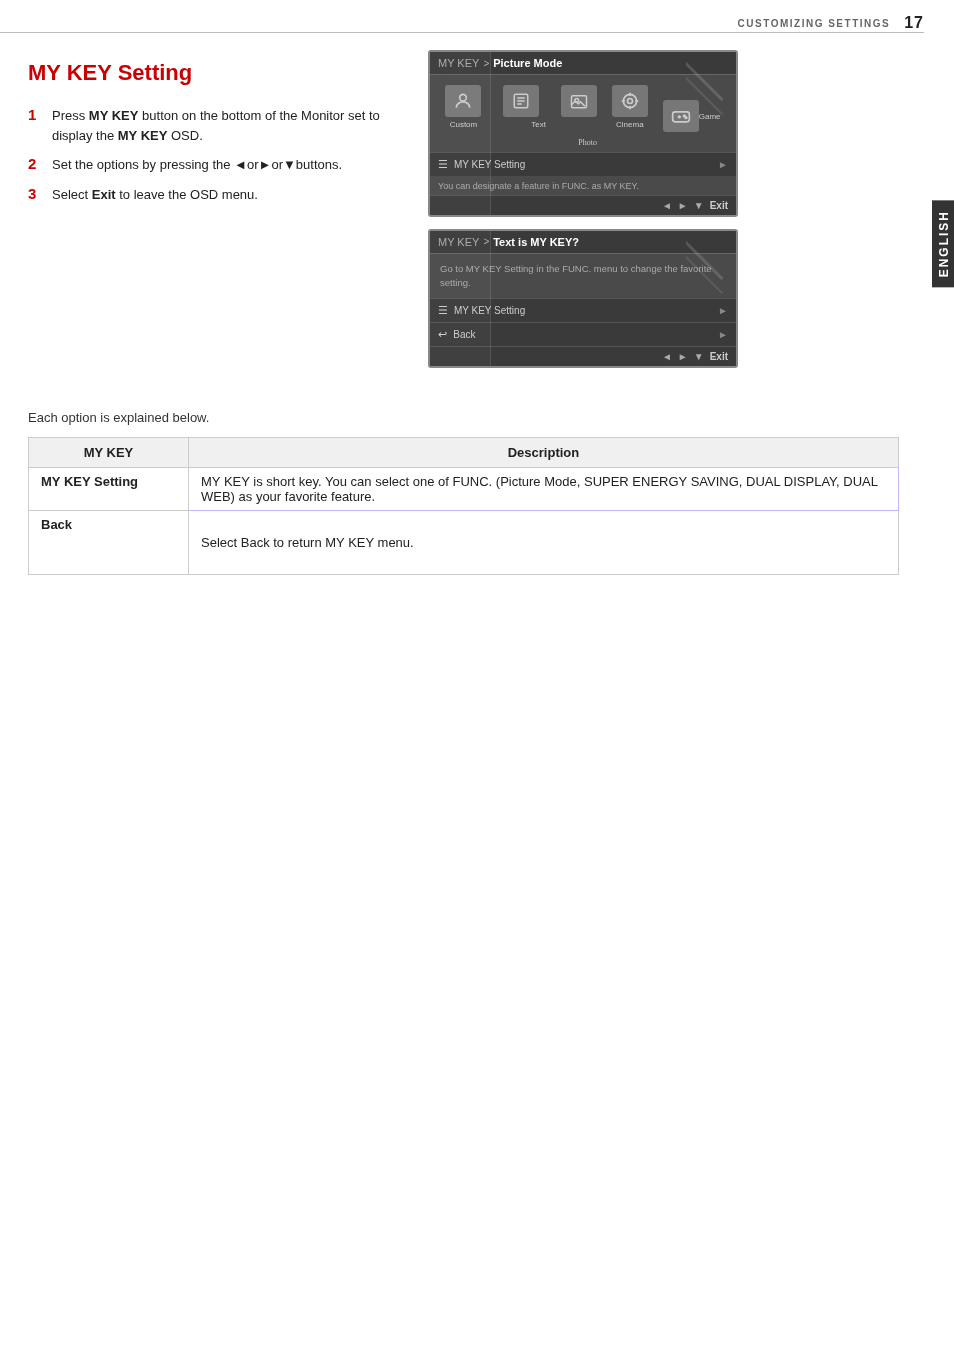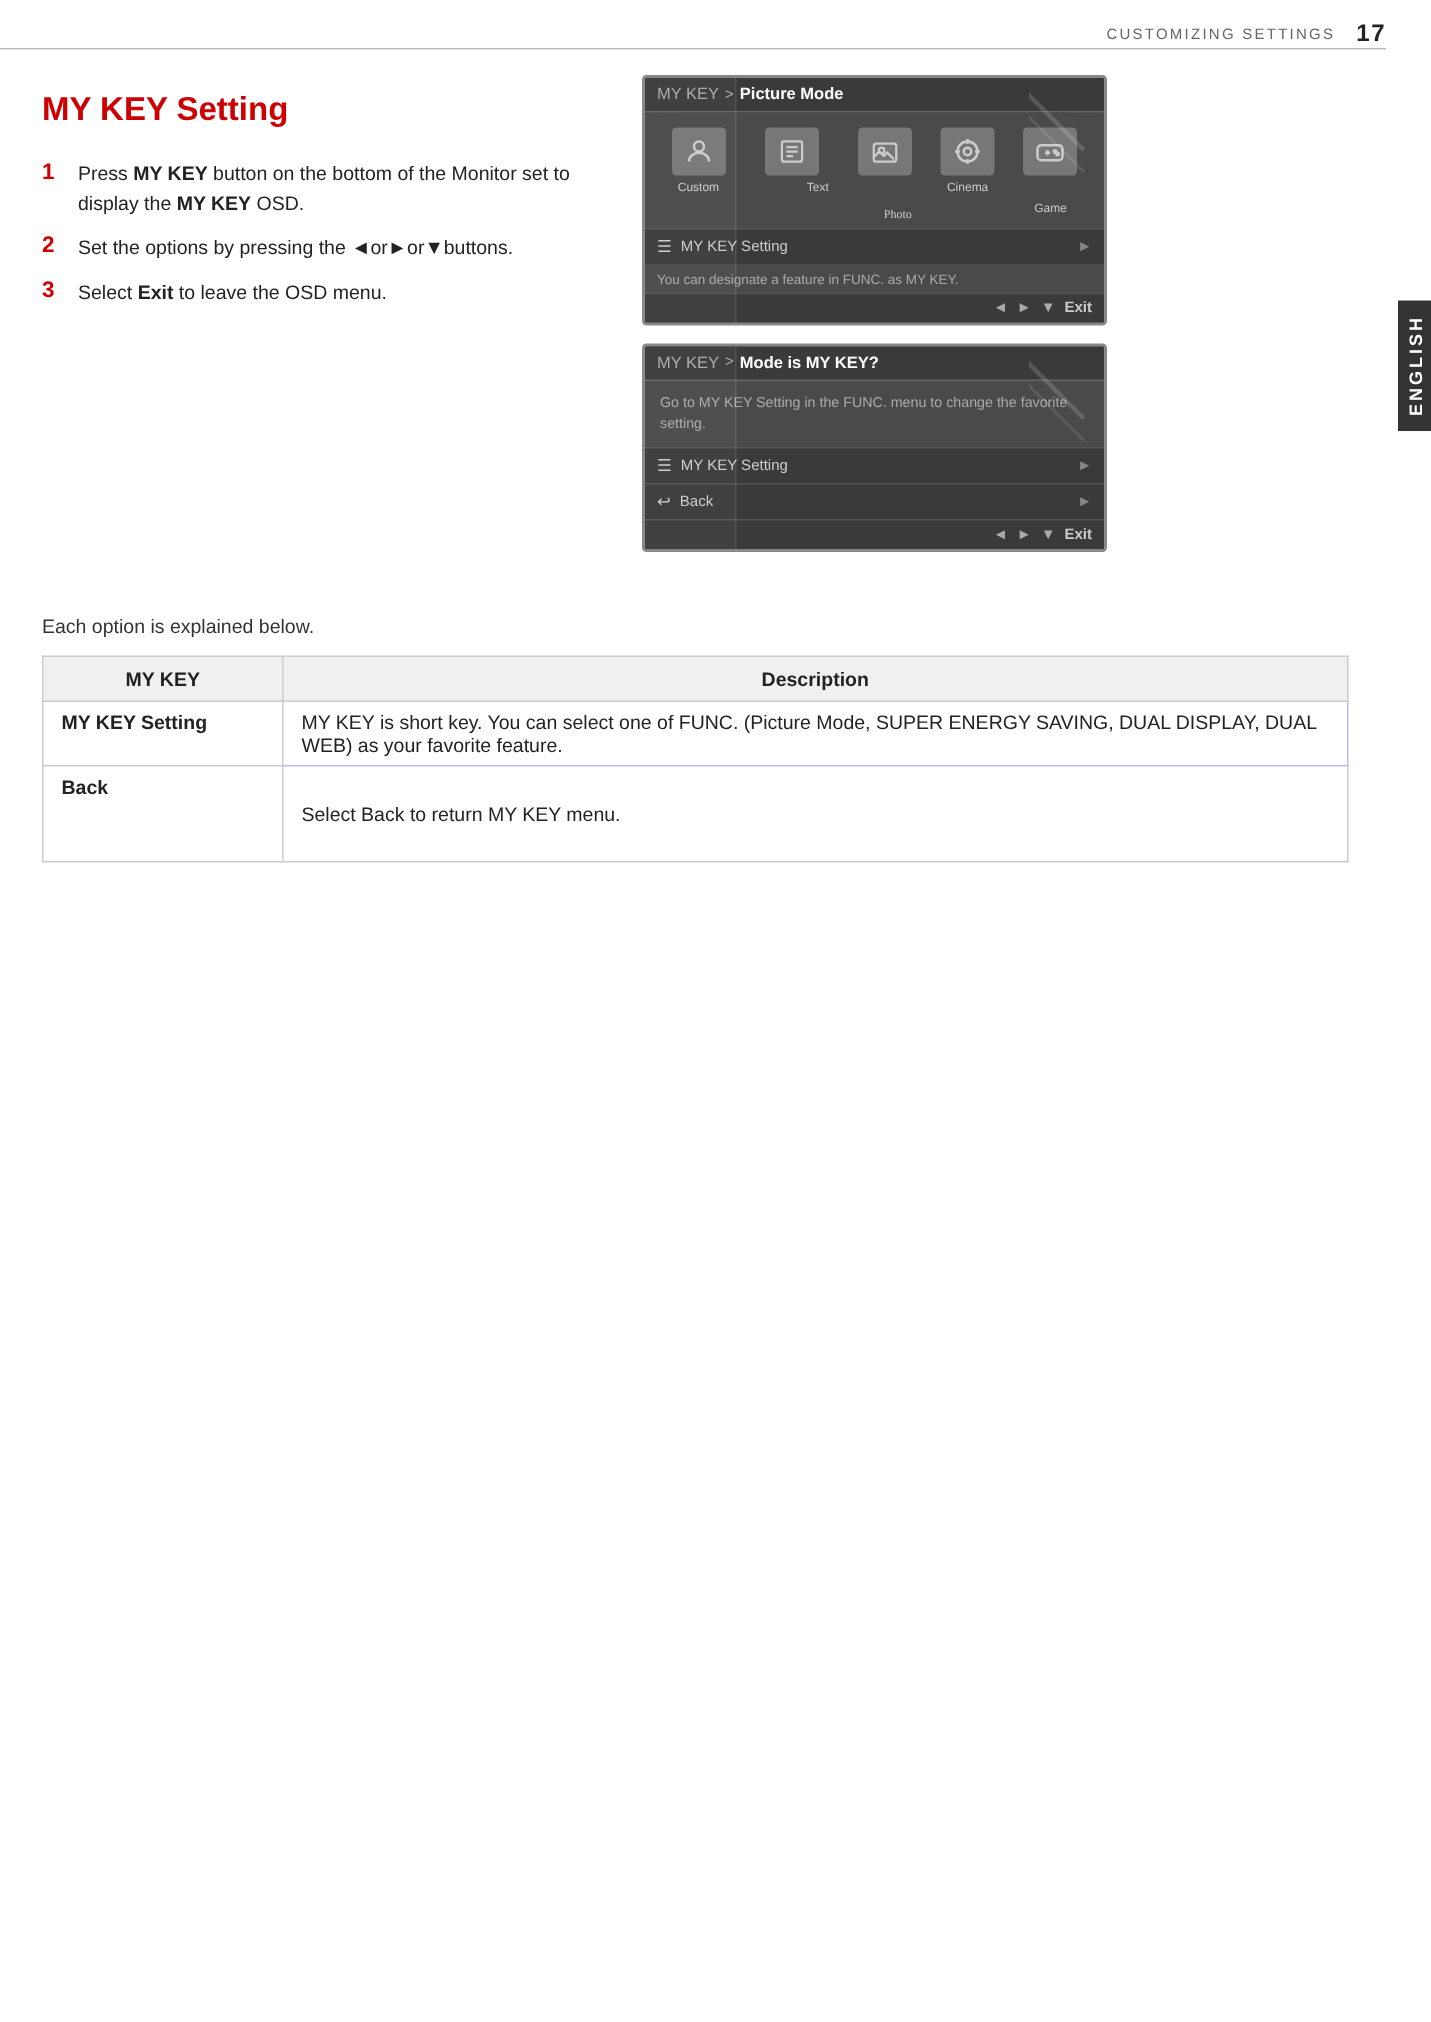--- a/index.html
+++ b/index.html
@@ -104,21 +104,21 @@
     .right-side {
       width: 310px;
     }
   </style>
 </head>
 <body>
 
 <div class="top-rule" style="position:absolute;top:32px;left:0;right:0;border-top:1.5px solid #bbb;"></div>
 
 <div class="page-header">
-  <span style="font-size:10px;letter-spacing:1.5px;color:#666;font-weight:normal;">CUSTOMIZING SETTINGS</span>
+  <span style="font-size:10px;letter-spacing:1.5px;color:#666;font-weight:bold;">CUSTOMIZING SETTINGS</span>
   <span style="font-size:16px;font-weight:bold;color:#222;margin-left:8px;">17</span>
 </div>
 
 <div class="english-tab">ENGLISH</div>
 
 <div style="position:absolute;top:50px;left:28px;right:55px;">
 
   <div class="content-split">
 
     <div class="left-side">
@@ -204,21 +204,21 @@
                   <circle cx="12" cy="12" r="3"></circle>
                   <line x1="12" y1="2" x2="12" y2="6"></line>
                   <line x1="12" y1="18" x2="12" y2="22"></line>
                   <line x1="2" y1="12" x2="6" y2="12"></line>
                   <line x1="18" y1="12" x2="22" y2="12"></line>
                 </svg>
             </div>
             <span style="color:#ccc;font-size:8px;">Cinema</span>
           </div>
 
-          <div style="display:flex;flex-direction:column;align-items:center;gap:17px;">
+          <div style="display:flex;flex-direction:row;align-items:center;gap:0;">
             <div style="width:36px;height:32px;background:#777;border-radius:3px;display:flex;align-items:center;justify-content:center;color:#ddd;">
               <svg width="20" height="20" viewBox="0 0 24 24" fill="none" stroke="#ccc" stroke-width="2">
                   <rect x="2" y="7" width="20" height="12" rx="3"></rect>
                   <line x1="8" y1="13" x2="12" y2="13"></line>
                   <line x1="10" y1="11" x2="10" y2="15"></line>
                   <circle cx="16" cy="12" r="1" fill="#ccc"></circle>
                   <circle cx="18" cy="14" r="1" fill="#ccc"></circle>
                 </svg>
             </div>
             <span style="color:#ccc;font-size:8px;">Game</span>
@@ -246,21 +246,21 @@
       <div class="osd-screen" style="background:#4a4a4a;border:2px solid #888;border-radius:3px;position:relative;overflow:hidden;">
 
         <div style="position:absolute;top:0;right:0;width:50px;height:80px;overflow:hidden;pointer-events:none;">
           <div style="position:absolute;top:-10px;right:-10px;width:80px;height:3px;background:rgba(255,255,255,0.15);transform:rotate(45deg);transform-origin:left center;"></div>
           <div style="position:absolute;top:5px;right:-10px;width:80px;height:2px;background:rgba(255,255,255,0.1);transform:rotate(45deg);transform-origin:left center;"></div>
         </div>
 
         <div style="background:#3a3a3a;color:#fff;font-size:11px;padding:5px 8px;display:flex;align-items:center;gap:4px;border-bottom:1px solid #666;">
           <span style="color:#aaa;font-size:11px;">MY KEY</span>
           <span style="color:#aaa;font-size:10px;">&gt;</span>
-          <span style="color:#fff;font-weight:bold;font-size:11px;">Mode is MY KEY?</span>
+          <span style="color:#fff;font-weight:bold;font-size:11px;">Text is MY KEY?</span>
         </div>
 
         <div style="padding:8px 10px;background:#4a4a4a;">
           <p style="color:#aaa;font-size:9.5px;line-height:1.5;">Go to MY KEY Setting in the FUNC. menu to change the favorite setting.</p>
         </div>
 
         <div style="display:flex;align-items:center;padding:5px 8px;background:#3a3a3a;border-top:1px solid #555;color:#ccc;font-size:10px;gap:6px;">
           <span style="font-size:11px;">☰</span>
           <span style="flex:1;">MY KEY Setting</span>
           <span style="color:#888;font-size:10px;">►</span>

